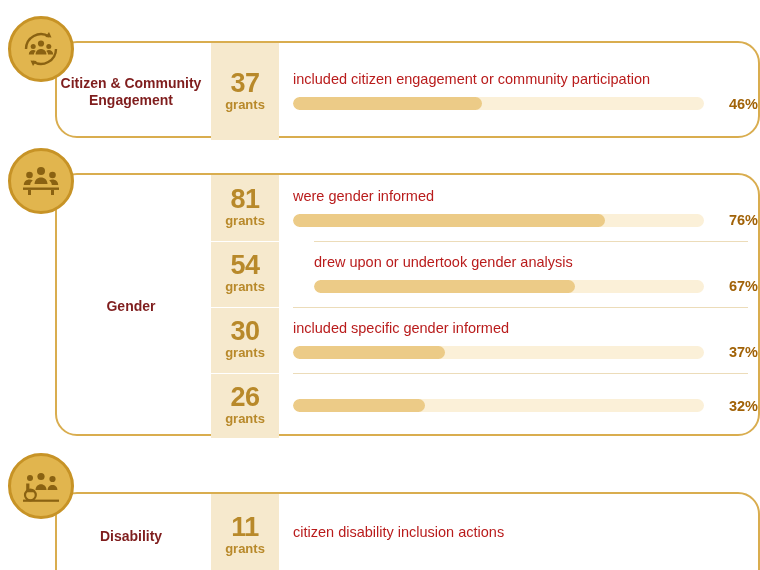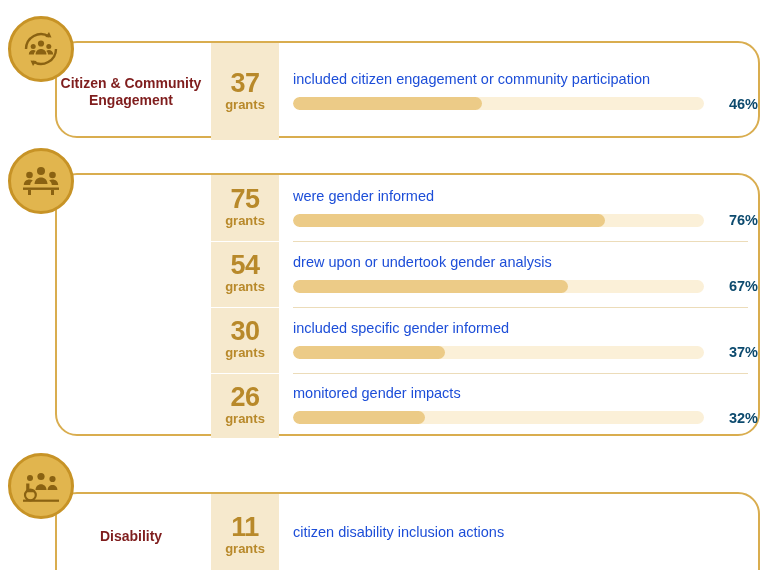--- a/index.html
+++ b/index.html
@@ -118,21 +118,21 @@
   }
   .row-divider {
     position: absolute;
     left: 14px;
     right: 10px;
     top: 0;
     border-top: 1px solid #ecdcb9;
   }
   .desc {
     font-size: 14.5px;
-    color: #1d4ed8;
+    color: #b91c1c;
     margin-bottom: 7px;
     line-height: 1.2;
     white-space: nowrap;
   }
   .bar-line {
     display: flex;
     align-items: center;
   }
   .track {
     position: relative;
@@ -147,21 +147,21 @@
     left: 0; top: 0; bottom: 0;
     background: #eccb87;
     border-radius: 7px;
   }
   .pct {
     flex: 0 0 auto;
     width: 46px;
     text-align: right;
     font-size: 14.5px;
     font-weight: bold;
-    color: #0c4a6e;
+    color: #a16207;
     padding-left: 8px;
   }
 </style>
 </head>
 <body>
 
 <div class="board">
 
   <div class="group" style="top:8px;">
     <div class="badge" style="left:8px; top:8px;">
@@ -208,39 +208,40 @@
         <circle cx="10.5" cy="16" r="3.3" fill="#8a6212"></circle>
         <path d="M4.8 26c0-3.2 2.5-5.4 5.7-5.4 1.3 0 2.4.3 3.3 1-1.6 1.2-2.6 2.8-2.6 4.4z" fill="#8a6212"></path>
         <circle cx="33.5" cy="16" r="3.3" fill="#8a6212"></circle>
         <path d="M39.2 26c0-3.2-2.5-5.4-5.7-5.4-1.3 0-2.4.3-3.3 1 1.6 1.2 2.6 2.8 2.6 4.4z" fill="#8a6212"></path>
         <rect x="4" y="28.5" width="36" height="2.4" fill="#8a6212"></rect>
         <rect x="9" y="31" width="3" height="5" fill="#8a6212"></rect>
         <rect x="32" y="31" width="3" height="5" fill="#8a6212"></rect>
       </svg>
     </div>
     <div class="group-body" style="top:33px; width:705px; height:263px;">
+      <div class="group-label" style="height:263px; left:-6px; top:0;">Gender</div>
       <div class="rows" style="left:154px; right:0; top:0; bottom:0;">
 
         <div class="row" style="height:66px;">
           <div class="count-cell">
-            <span class="count-num">75</span>
+            <span class="count-num">81</span>
             <span class="count-unit">grants</span>
           </div>
           <div class="bar-cell">
             <div class="desc">were gender informed</div>
             <div class="bar-line">
               <div class="track">
                 <div class="fill" style="width:76%;"></div>
               </div>
               <div class="pct">76%</div>
             </div>
           </div>
         </div>
 
-        <div class="row" style="height:66px;">
+        <div class="row" style="height:66px;gap:21px;">
           <div class="count-cell">
             <span class="count-num">54</span>
             <span class="count-unit">grants</span>
           </div>
           <div class="bar-cell">
             <div class="row-divider"></div>
             <div class="desc">drew upon or undertook gender analysis</div>
             <div class="bar-line">
               <div class="track">
                 <div class="fill" style="width:67%;"></div>
@@ -267,21 +268,20 @@
           </div>
         </div>
 
         <div class="row" style="height:65px;">
           <div class="count-cell">
             <span class="count-num">26</span>
             <span class="count-unit">grants</span>
           </div>
           <div class="bar-cell">
             <div class="row-divider"></div>
-            <div class="desc">monitored gender impacts</div>
             <div class="bar-line">
               <div class="track">
                 <div class="fill" style="width:32%;"></div>
               </div>
               <div class="pct">32%</div>
             </div>
           </div>
         </div>
 
       </div>

